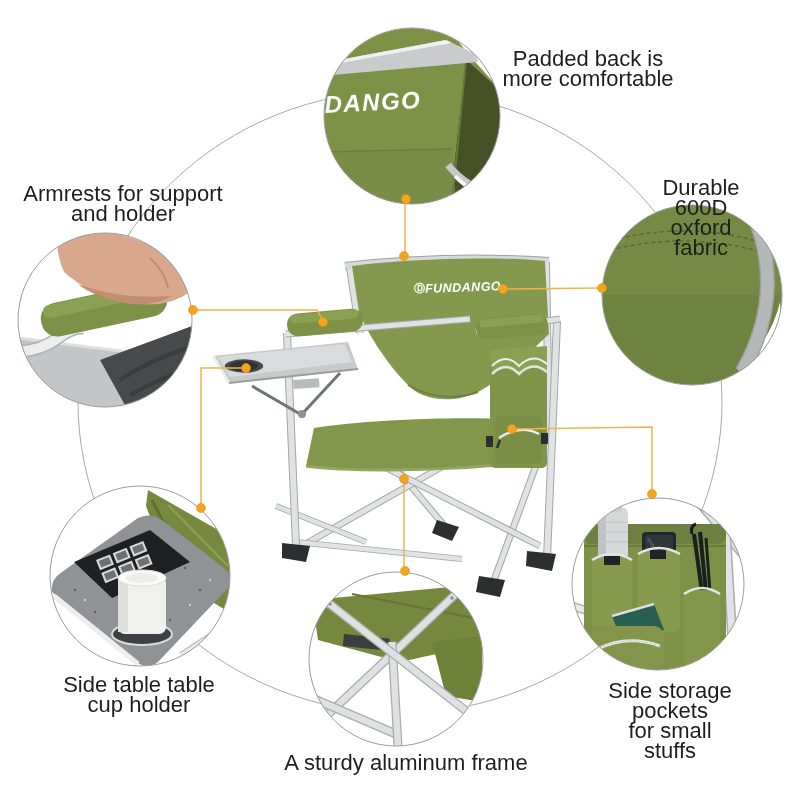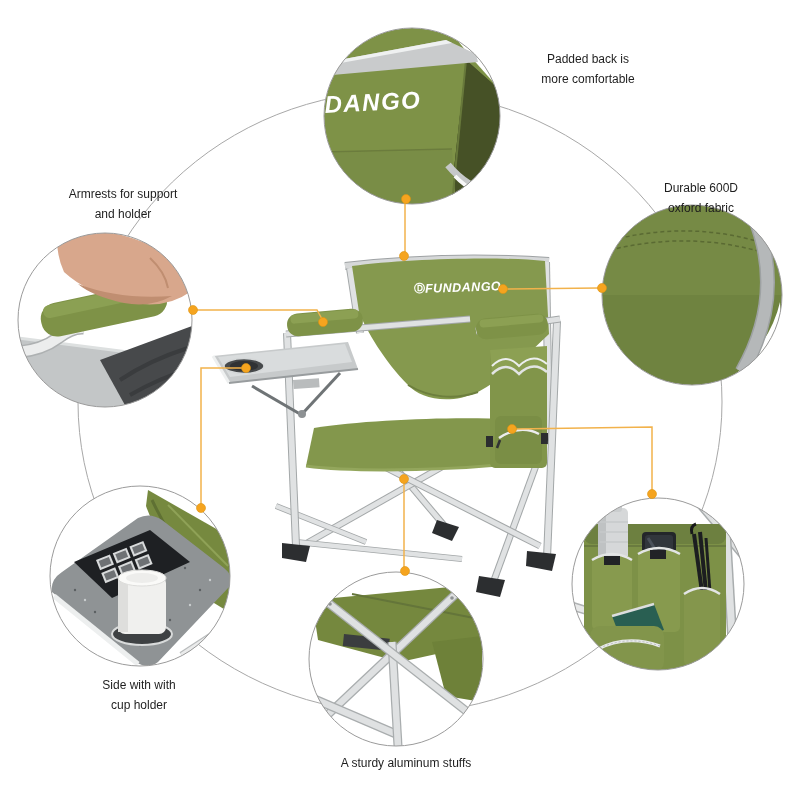--- a/index.html
+++ b/index.html
@@ -4,21 +4,21 @@
 <style>
   html,body{margin:0;padding:0;background:#ffffff;}
   .canvas{
     position:relative;width:800px;height:800px;background:#ffffff;
     font-family:"Liberation Sans","DejaVu Sans",sans-serif;overflow:hidden;
   }
   .stage{position:absolute;left:0;top:0;}
   .callout-label{
     position:absolute;transform:translateX(-50%);
     white-space:pre-line;text-align:center;
-    font-size:12px;line-height:20px;color:#1e1e1e;font-weight:400;
+    font-size:22px;line-height:20px;color:#1e1e1e;font-weight:400;
   }
   .lbl-padded  {left:588px;top:49px;}
   .lbl-durable {left:701px;top:158px;margin-top:20px;}
   .lbl-armrest {left:123px;top:184px;}
   .lbl-table   {left:139px;top:675px;}
   .lbl-frame   {left:406px;top:753px;}
   .lbl-pockets {left:670px;top:681px;}
 </style>
 </head>
 <body>
@@ -320,17 +320,19 @@
       <circle cx="404" cy="479" r="4.5" fill="#F5A41F"></circle>
     </g>
   </svg>
 
   <div class="callout-label lbl-padded">Padded back is
 more comfortable</div>
   <div class="callout-label lbl-durable">Durable 600D
 oxford fabric</div>
   <div class="callout-label lbl-armrest">Armrests for support
 and holder</div>
-  <div class="callout-label lbl-table">Side with with
+  <div class="callout-label lbl-table">Side table table
 cup holder</div>
-  <div class="callout-label lbl-frame">A sturdy aluminum stuffs</div>
+  <div class="callout-label lbl-frame">A sturdy aluminum frame</div>
+  <div class="callout-label lbl-pockets">Side storage pockets
+for small stuffs</div>
 
 </div>
 
 </body></html>

